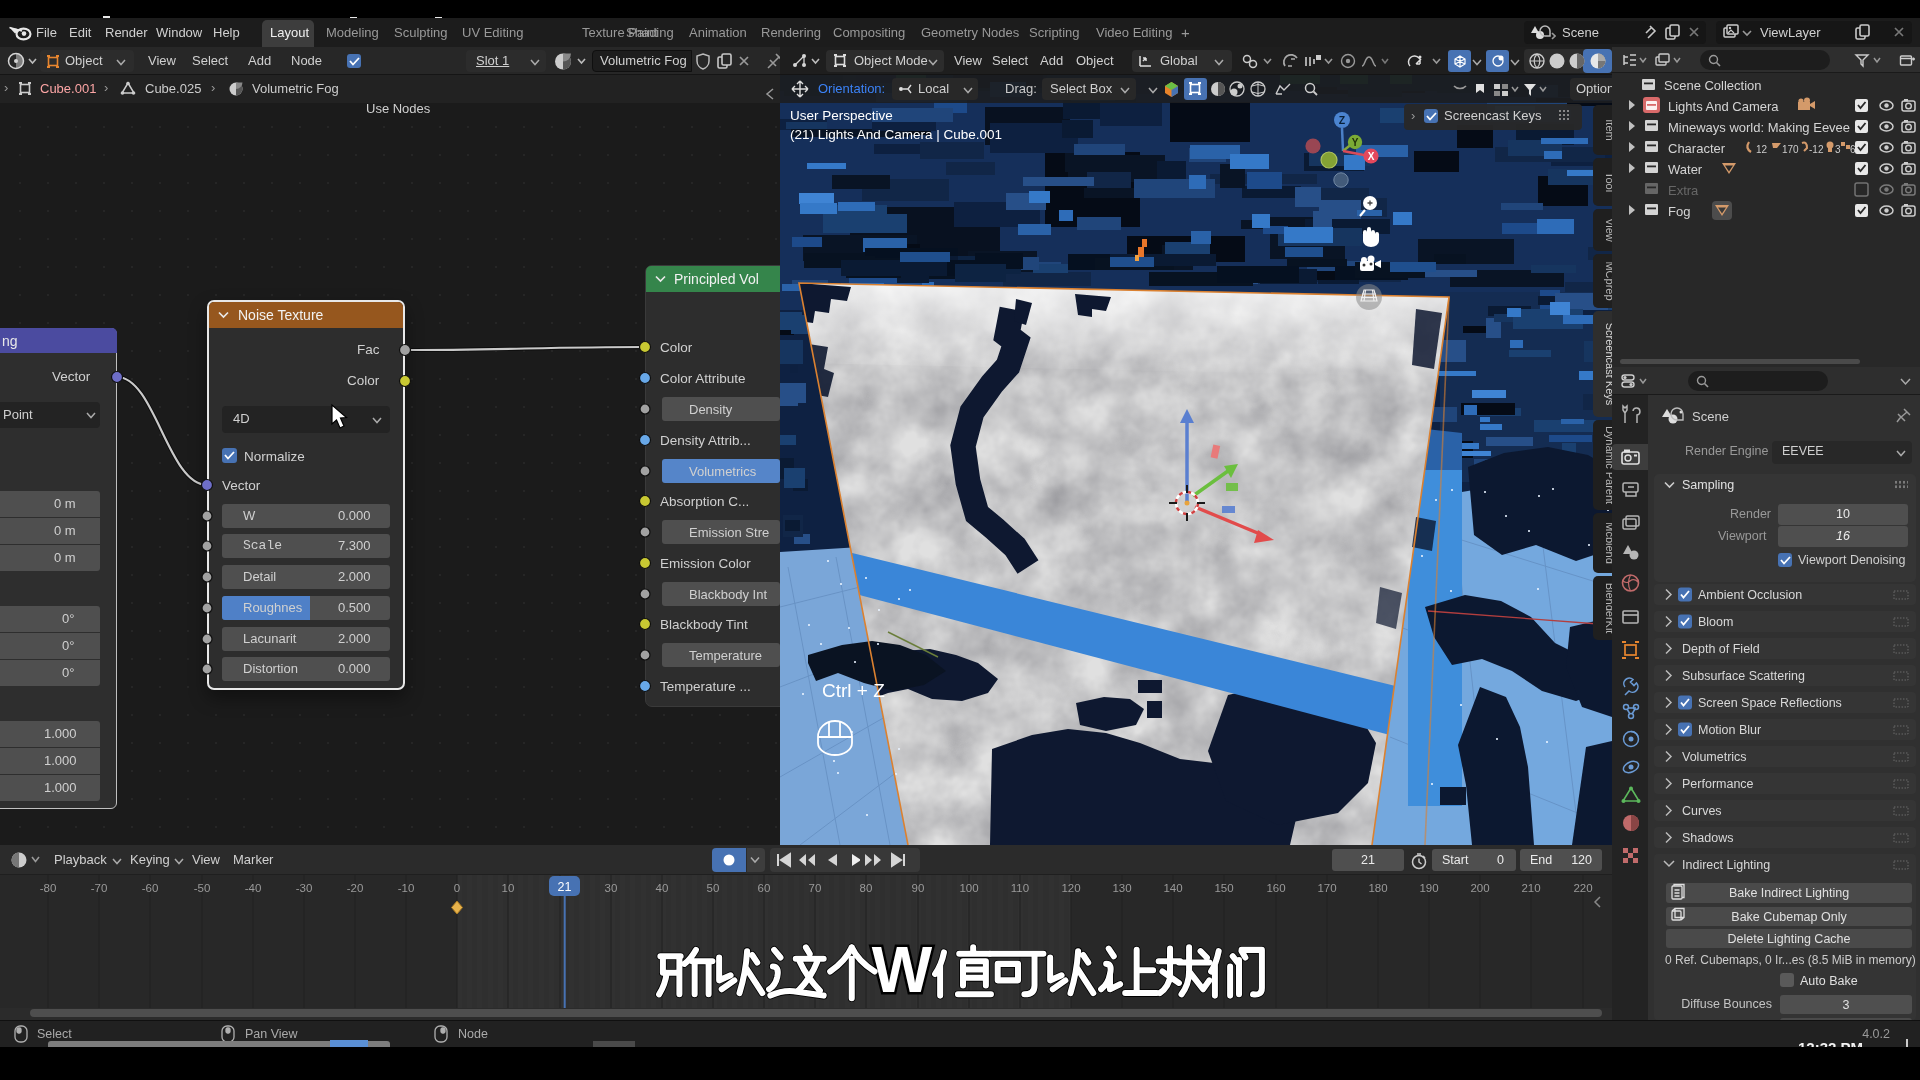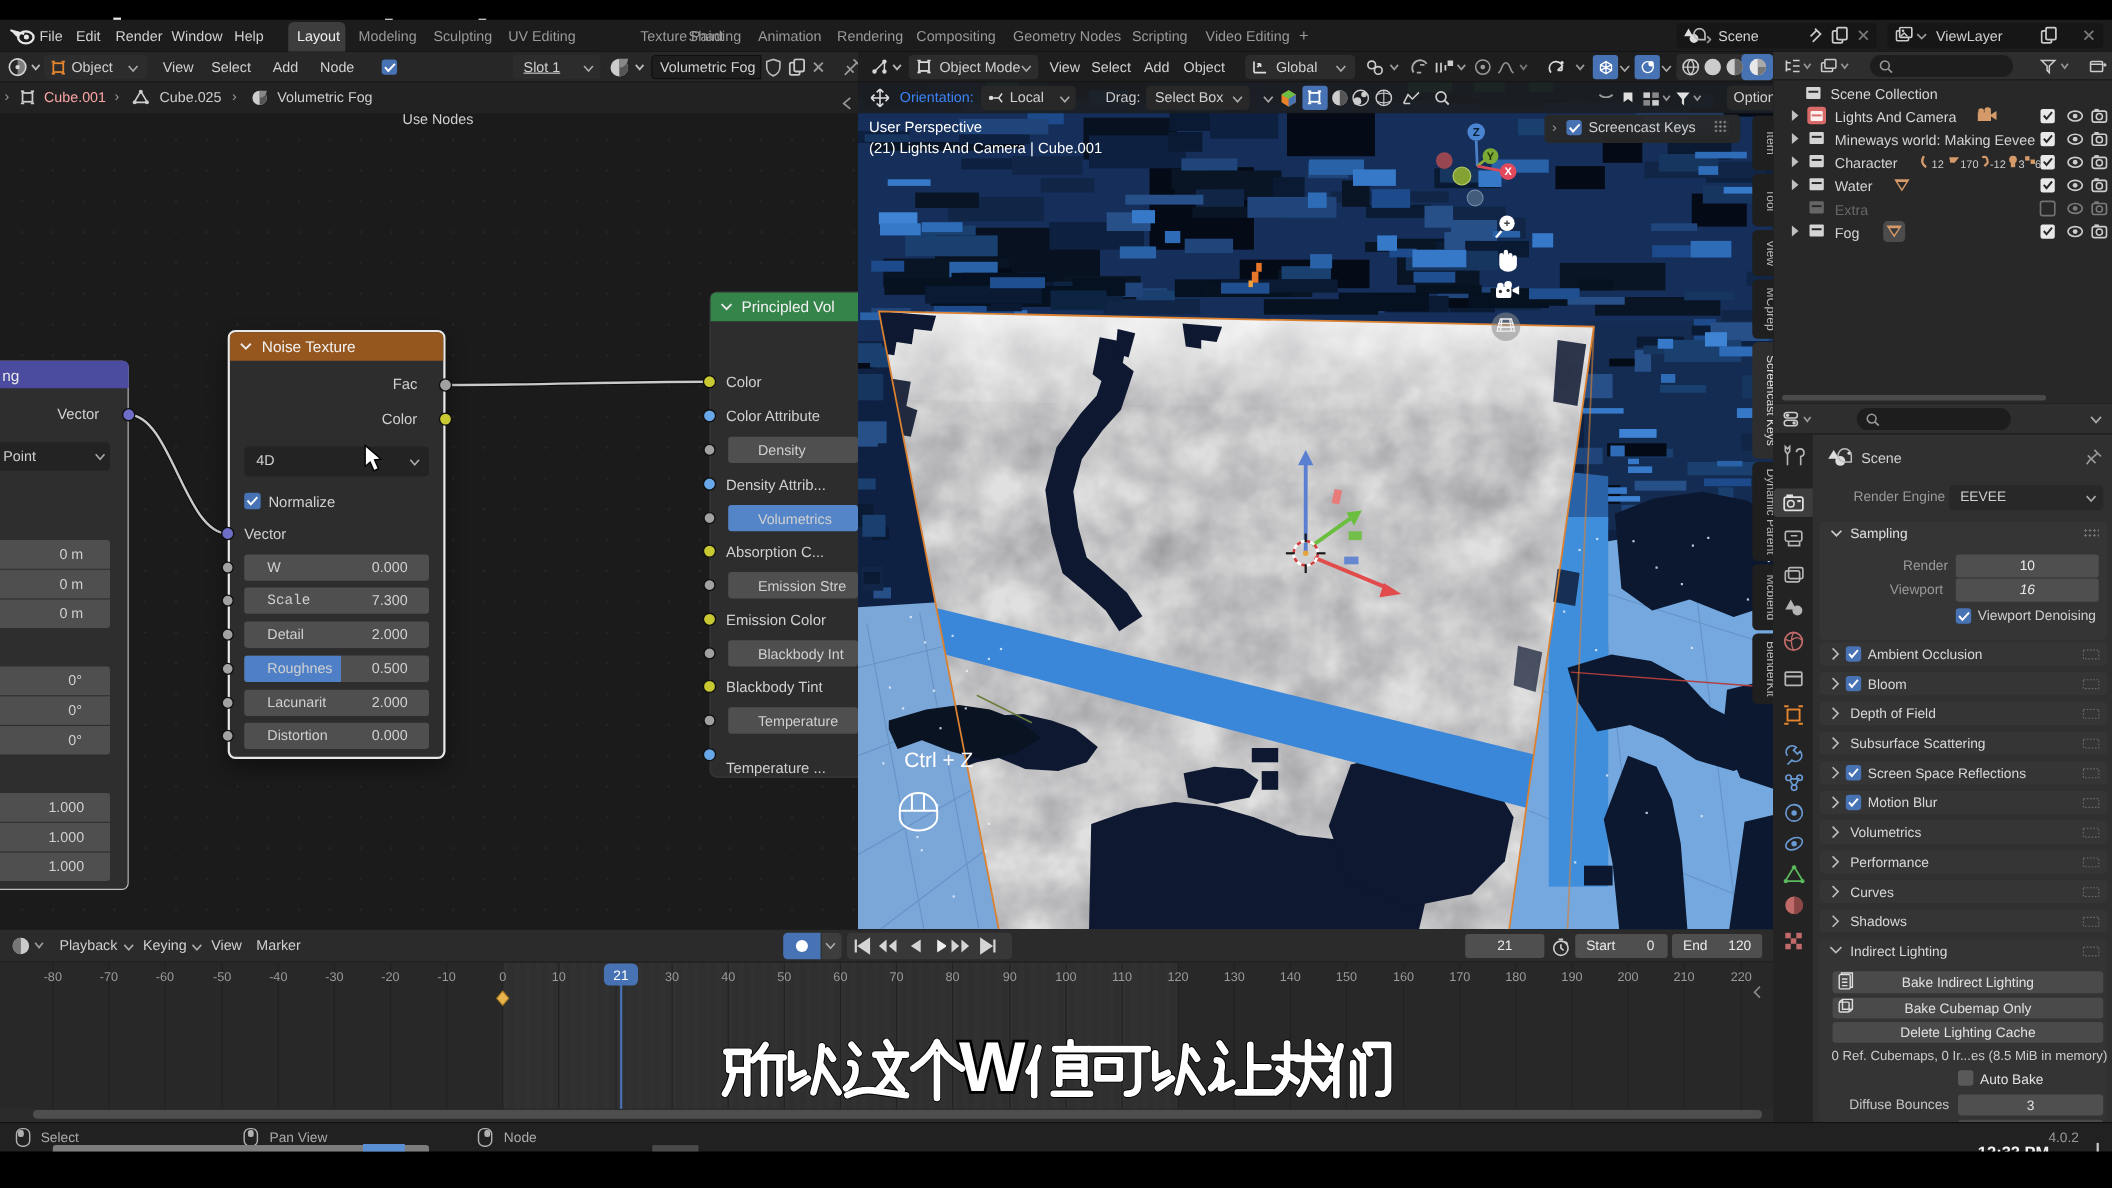--- a/index.html
+++ b/index.html
@@ -245,21 +245,21 @@
       <div class="abs txt" style="left:689px;top:417px;">Volumetrics</div>
     <div class="abs txt" style="left:660px;top:447px;font-size:13.5px;">Absorption C...</div>
     <div class="abs vsl" style="left:662px;top:473px;width:118px;height:24px;"></div>
       <div class="abs txt" style="left:689px;top:478px;">Emission Stre</div>
     <div class="abs txt" style="left:660px;top:509px;font-size:13.5px;">Emission Color</div>
     <div class="abs vsl" style="left:662px;top:535px;width:118px;height:24px;"></div>
       <div class="abs txt" style="left:689px;top:540px;">Blackbody Int</div>
     <div class="abs txt" style="left:660px;top:570px;font-size:13.5px;">Blackbody Tint</div>
     <div class="abs vsl" style="left:662px;top:596px;width:118px;height:24px;"></div>
       <div class="abs txt" style="left:689px;top:601px;">Temperature</div>
-    <div class="abs txt" style="left:660px;top:632px;font-size:13.5px;margin-top:12px;">Temperature ...</div>
+    <div class="abs txt" style="left:660px;top:632px;font-size:13.5px;">Temperature ...</div>
 
     <svg class="abs" style="left:0;top:0;" width="780" height="798">
       <g stroke="#0f0f0f" stroke-width="1.2">
         <circle cx="117" cy="330" r="5.5" fill="#6e6ec8"></circle>
         <circle cx="405" cy="303" r="5.5" fill="#a1a1a1"></circle>
         <circle cx="405" cy="334" r="5.5" fill="#c8c832"></circle>
         <circle cx="207" cy="438" r="5.5" fill="#6e6ec8"></circle>
         <circle cx="207" cy="469" r="5" fill="#a1a1a1"></circle>
         <circle cx="207" cy="499" r="5" fill="#a1a1a1"></circle>
         <circle cx="207" cy="530" r="5" fill="#a1a1a1"></circle>

